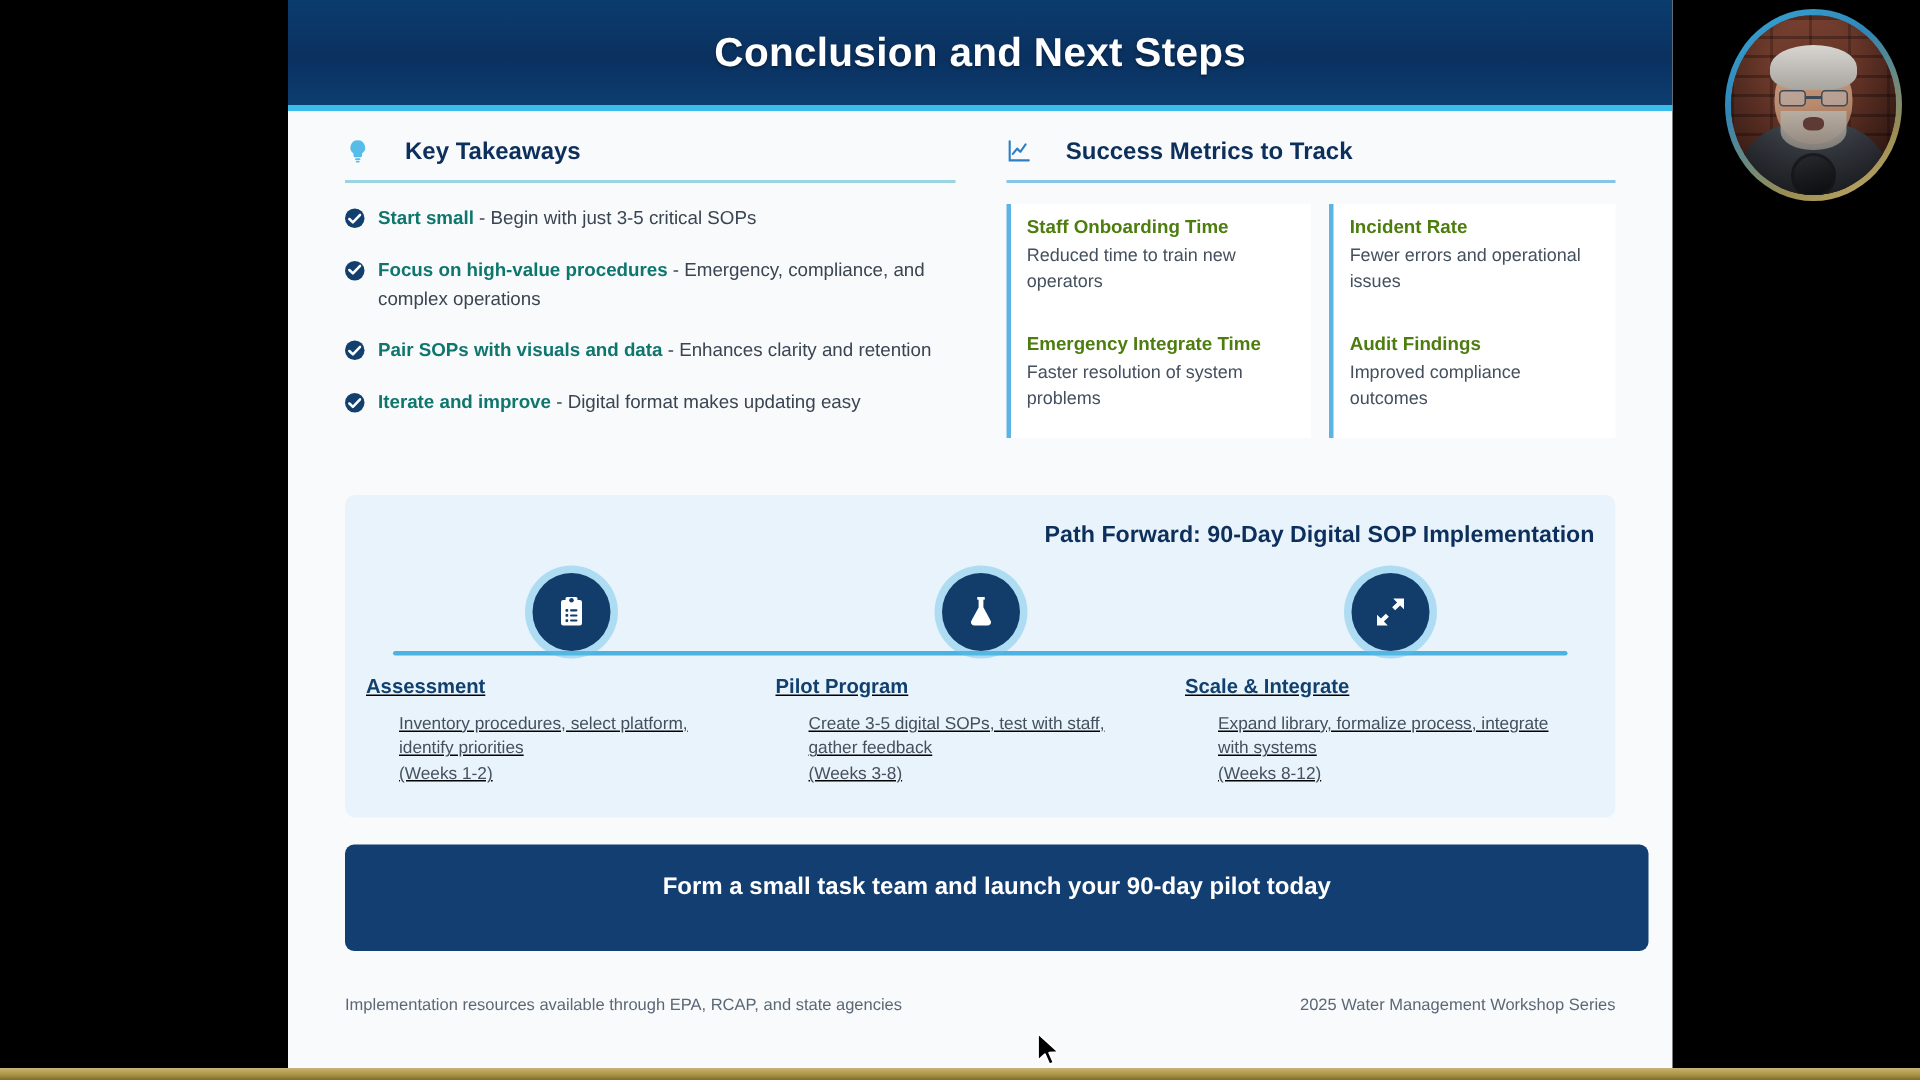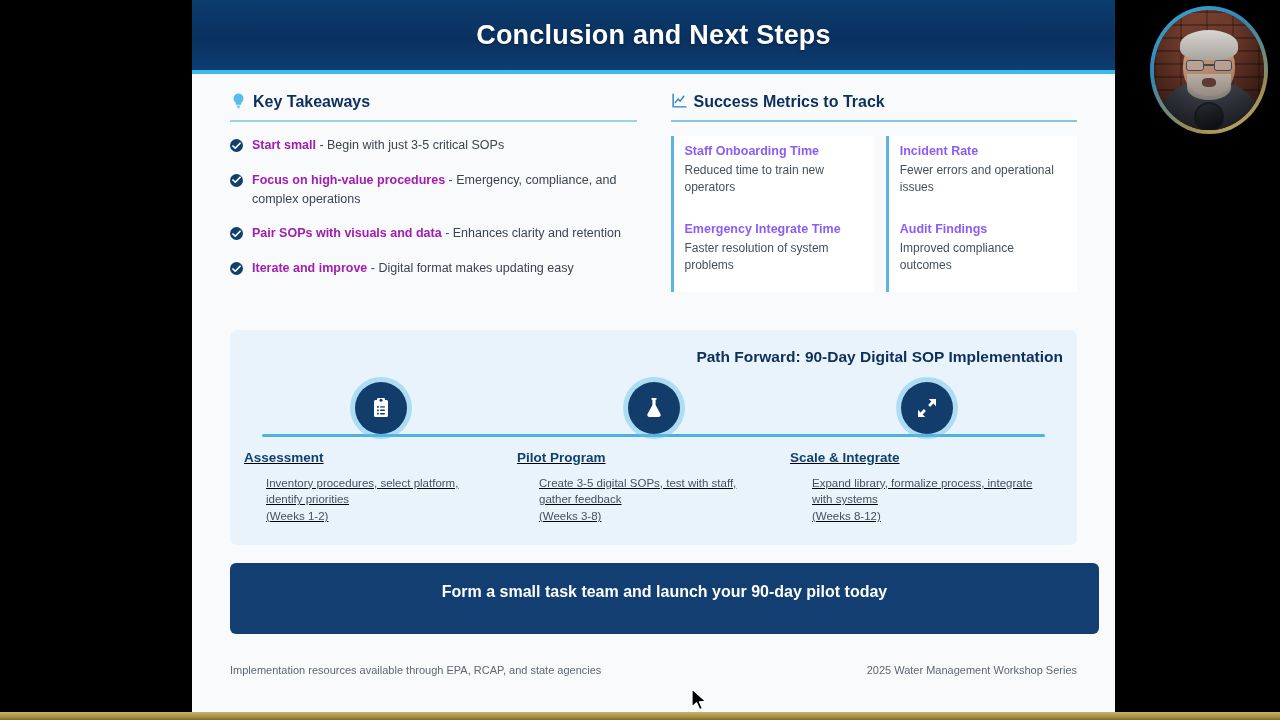--- a/index.html
+++ b/index.html
@@ -24,45 +24,45 @@
     color:#ffffff; font-size:27px; font-weight:bold; letter-spacing:.2px;
     text-shadow:0 1px 2px rgba(0,0,0,.35);
   }
 
   .body-wrap{ padding:18px 38px 0 38px; }
 
   
   .cols{ display:flex; gap:34px; }
   .col{ flex:1; min-width:0; }
 
-  .sec-head{ display:flex; align-items:center; gap:6px; padding-bottom:9px; }
+  .sec-head{ display:flex; align-items:center; gap:23px; padding-bottom:9px; }
   .sec-head h2{ font-size:16px; font-weight:bold; color:#0d2f5c; }
   .sec-rule{ height:2px; background:#9ad4e3; margin-bottom:14px; }
   .sec-rule.blue{ background:#86c5e8; }
 
   .ico{ width:17px; height:19px; display:block; }
 
   
   .takeaway{ display:flex; gap:9px; margin-bottom:16px; align-items:flex-start; }
   .check{
     flex:0 0 auto; width:13px; height:13px; border-radius:50%;
     background:#11406e; margin-top:3px; position:relative;
   }
   .check svg{ position:absolute; left:2px; top:2.5px; width:9px; height:8px; }
   .tk-text{ font-size:12.5px; line-height:1.5; color:#3a4552; }
-  .tk-text b{ color:#a21caf; font-weight:bold; }
+  .tk-text b{ color:#0f766e; font-weight:bold; }
 
   
   .metrics{ display:grid; grid-template-columns:1fr 1fr; }
   .mcard{
     background:#ffffff; border-left:3px solid #5cb3e4;
     padding:8px 12px 12px 11px; min-height:78px;
   }
   .mcard.sep{ margin-left:12px; }
-  .mcard h3{ font-size:12.5px; font-weight:bold; color:#8b5cf6; margin-bottom:4px; }
+  .mcard h3{ font-size:12.5px; font-weight:bold; color:#4d7c0f; margin-bottom:4px; }
   .mcard p{ font-size:12px; line-height:1.45; color:#44505e; }
 
   
   .timeline{
     margin:36px 38px 0 38px; background:#e9f3fb; border-radius:7px;
     padding:18px 14px 20px 14px;
   }
   .tl-title{ text-align:right; font-size:15.5px; font-weight:bold; color:#0d2f5c; margin-bottom:16px; }
   .tl-track{ position:relative; }
   .tl-line{

